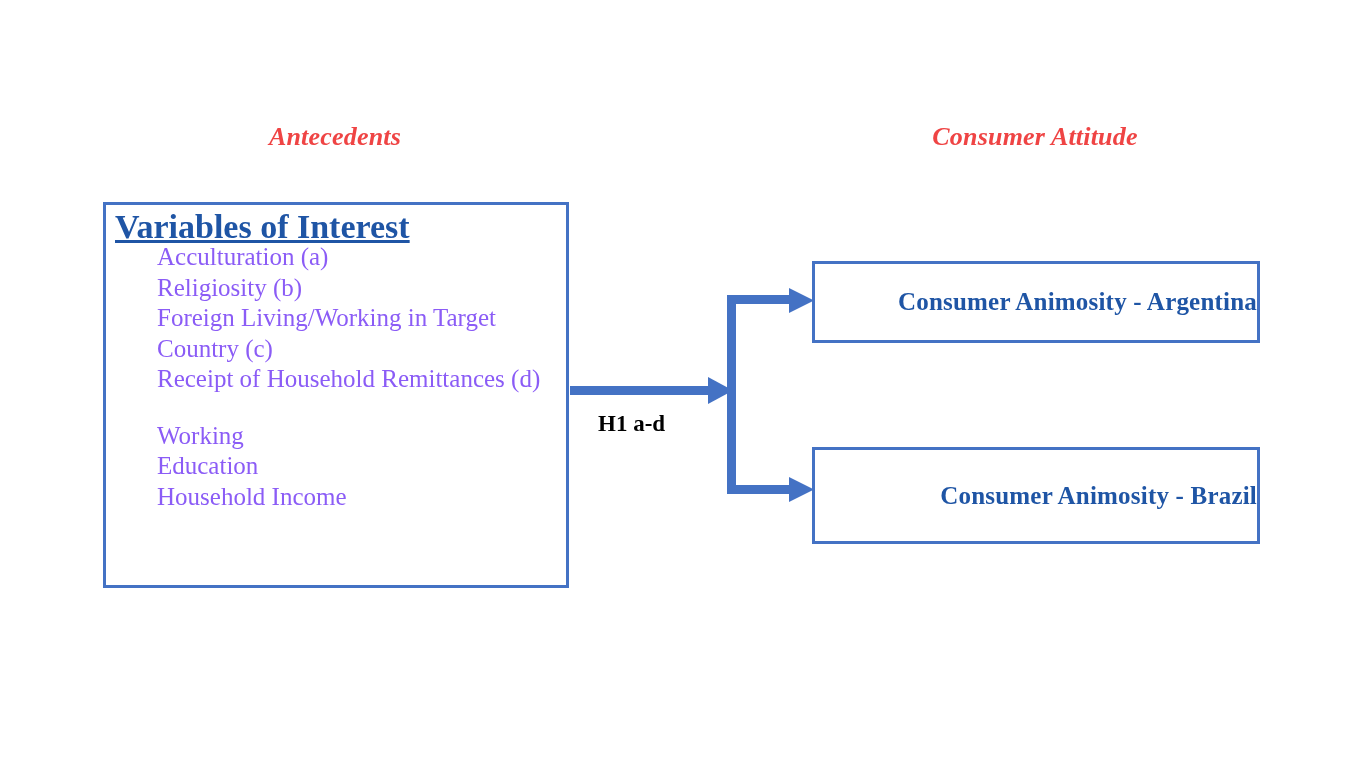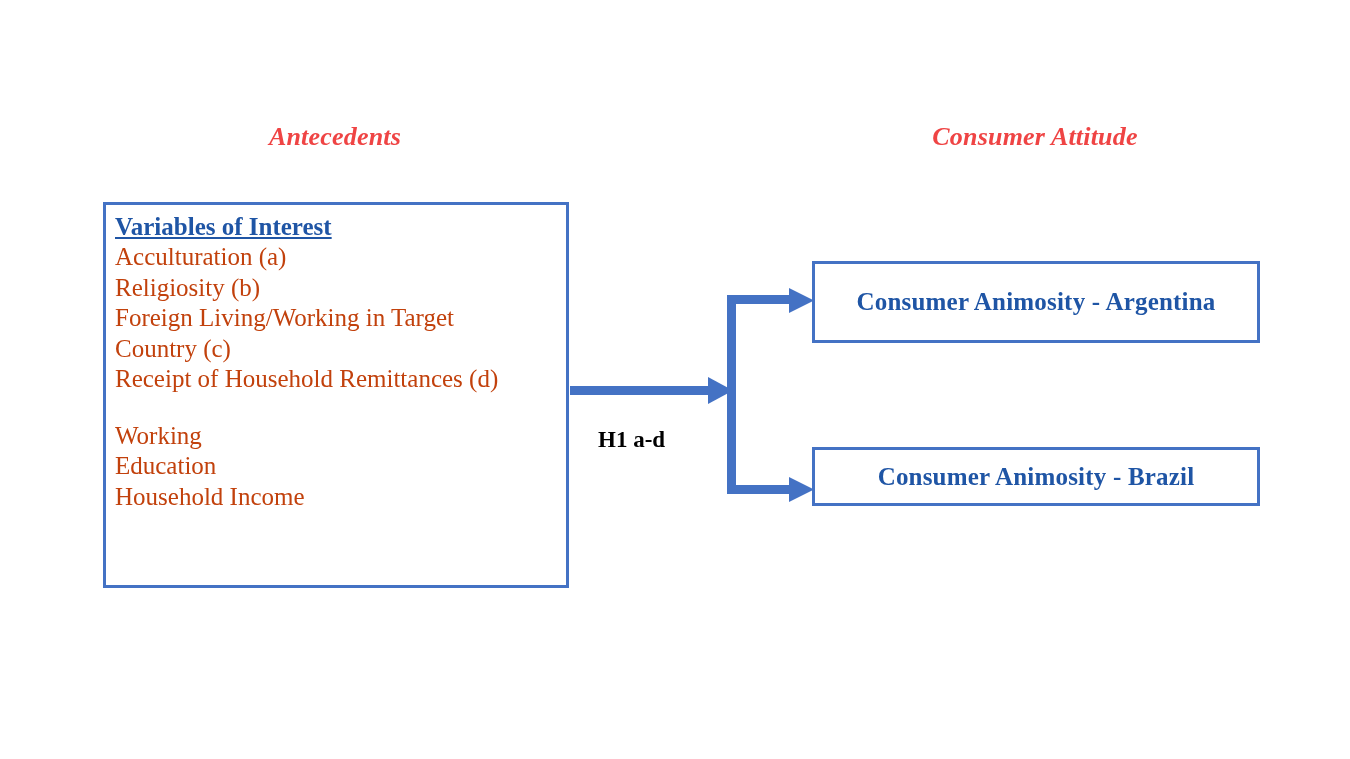--- a/index.html
+++ b/index.html
@@ -48,60 +48,61 @@
     height: 386px;
     box-sizing: border-box;
     border: 3px solid #4472C4;
     background: #ffffff;
   }
   .box-inner {
     padding: 6px 0 0 9px;
   }
   .group-title {
     font-family: "Liberation Serif", "DejaVu Serif", serif;
-    font-size: 25px;
+    font-size: 34px;
     font-weight: bold;
     color: #1F55A5;
     text-decoration: underline;
     line-height: 31px;
     white-space: nowrap;
   }
   .var-line {
     font-family: "Liberation Serif", "DejaVu Serif", serif;
     font-size: 25px;
     font-weight: normal;
-    color: #c2410c;
+    color: #8b5cf6;
     line-height: 30.5px;
     white-space: nowrap;
+    margin-left: 42px;
   }
   .spacer-line {
     height: 26px;
   }
 
   
   .outcome-box {
     position: absolute;
     box-sizing: border-box;
     border: 3px solid #4472C4;
     background: #ffffff;
     display: flex;
     align-items: center;
-    justify-content: center;
+    justify-content: flex-end;
   }
   #box-argentina {
     left: 812px;
     top: 261px;
     width: 448px;
     height: 82px;
   }
   #box-brazil {
     left: 812px;
     top: 447px;
     width: 448px;
-    height: 59px;
+    height: 97px;
   }
   .outcome-label {
     font-family: "Liberation Serif", "DejaVu Serif", serif;
     font-size: 25px;
     font-weight: bold;
     color: #1F55A5;
     white-space: nowrap;
     letter-spacing: 0.2px;
   }
 
@@ -118,21 +119,20 @@
   
   #h1-label {
     position: absolute;
     left: 598px;
     top: 411px;
     font-family: "Liberation Serif", "DejaVu Serif", serif;
     font-size: 23px;
     font-weight: bold;
     color: #000000;
     white-space: nowrap;
-    margin-top: 16px;
   }
 </style>
 </head>
 <body>
 
 <div id="canvas">
 
   <div class="col-heading" id="heading-antecedents">Antecedents</div>
 
   <div class="col-heading" id="heading-consumer-attitude">Consumer Attitude</div>

